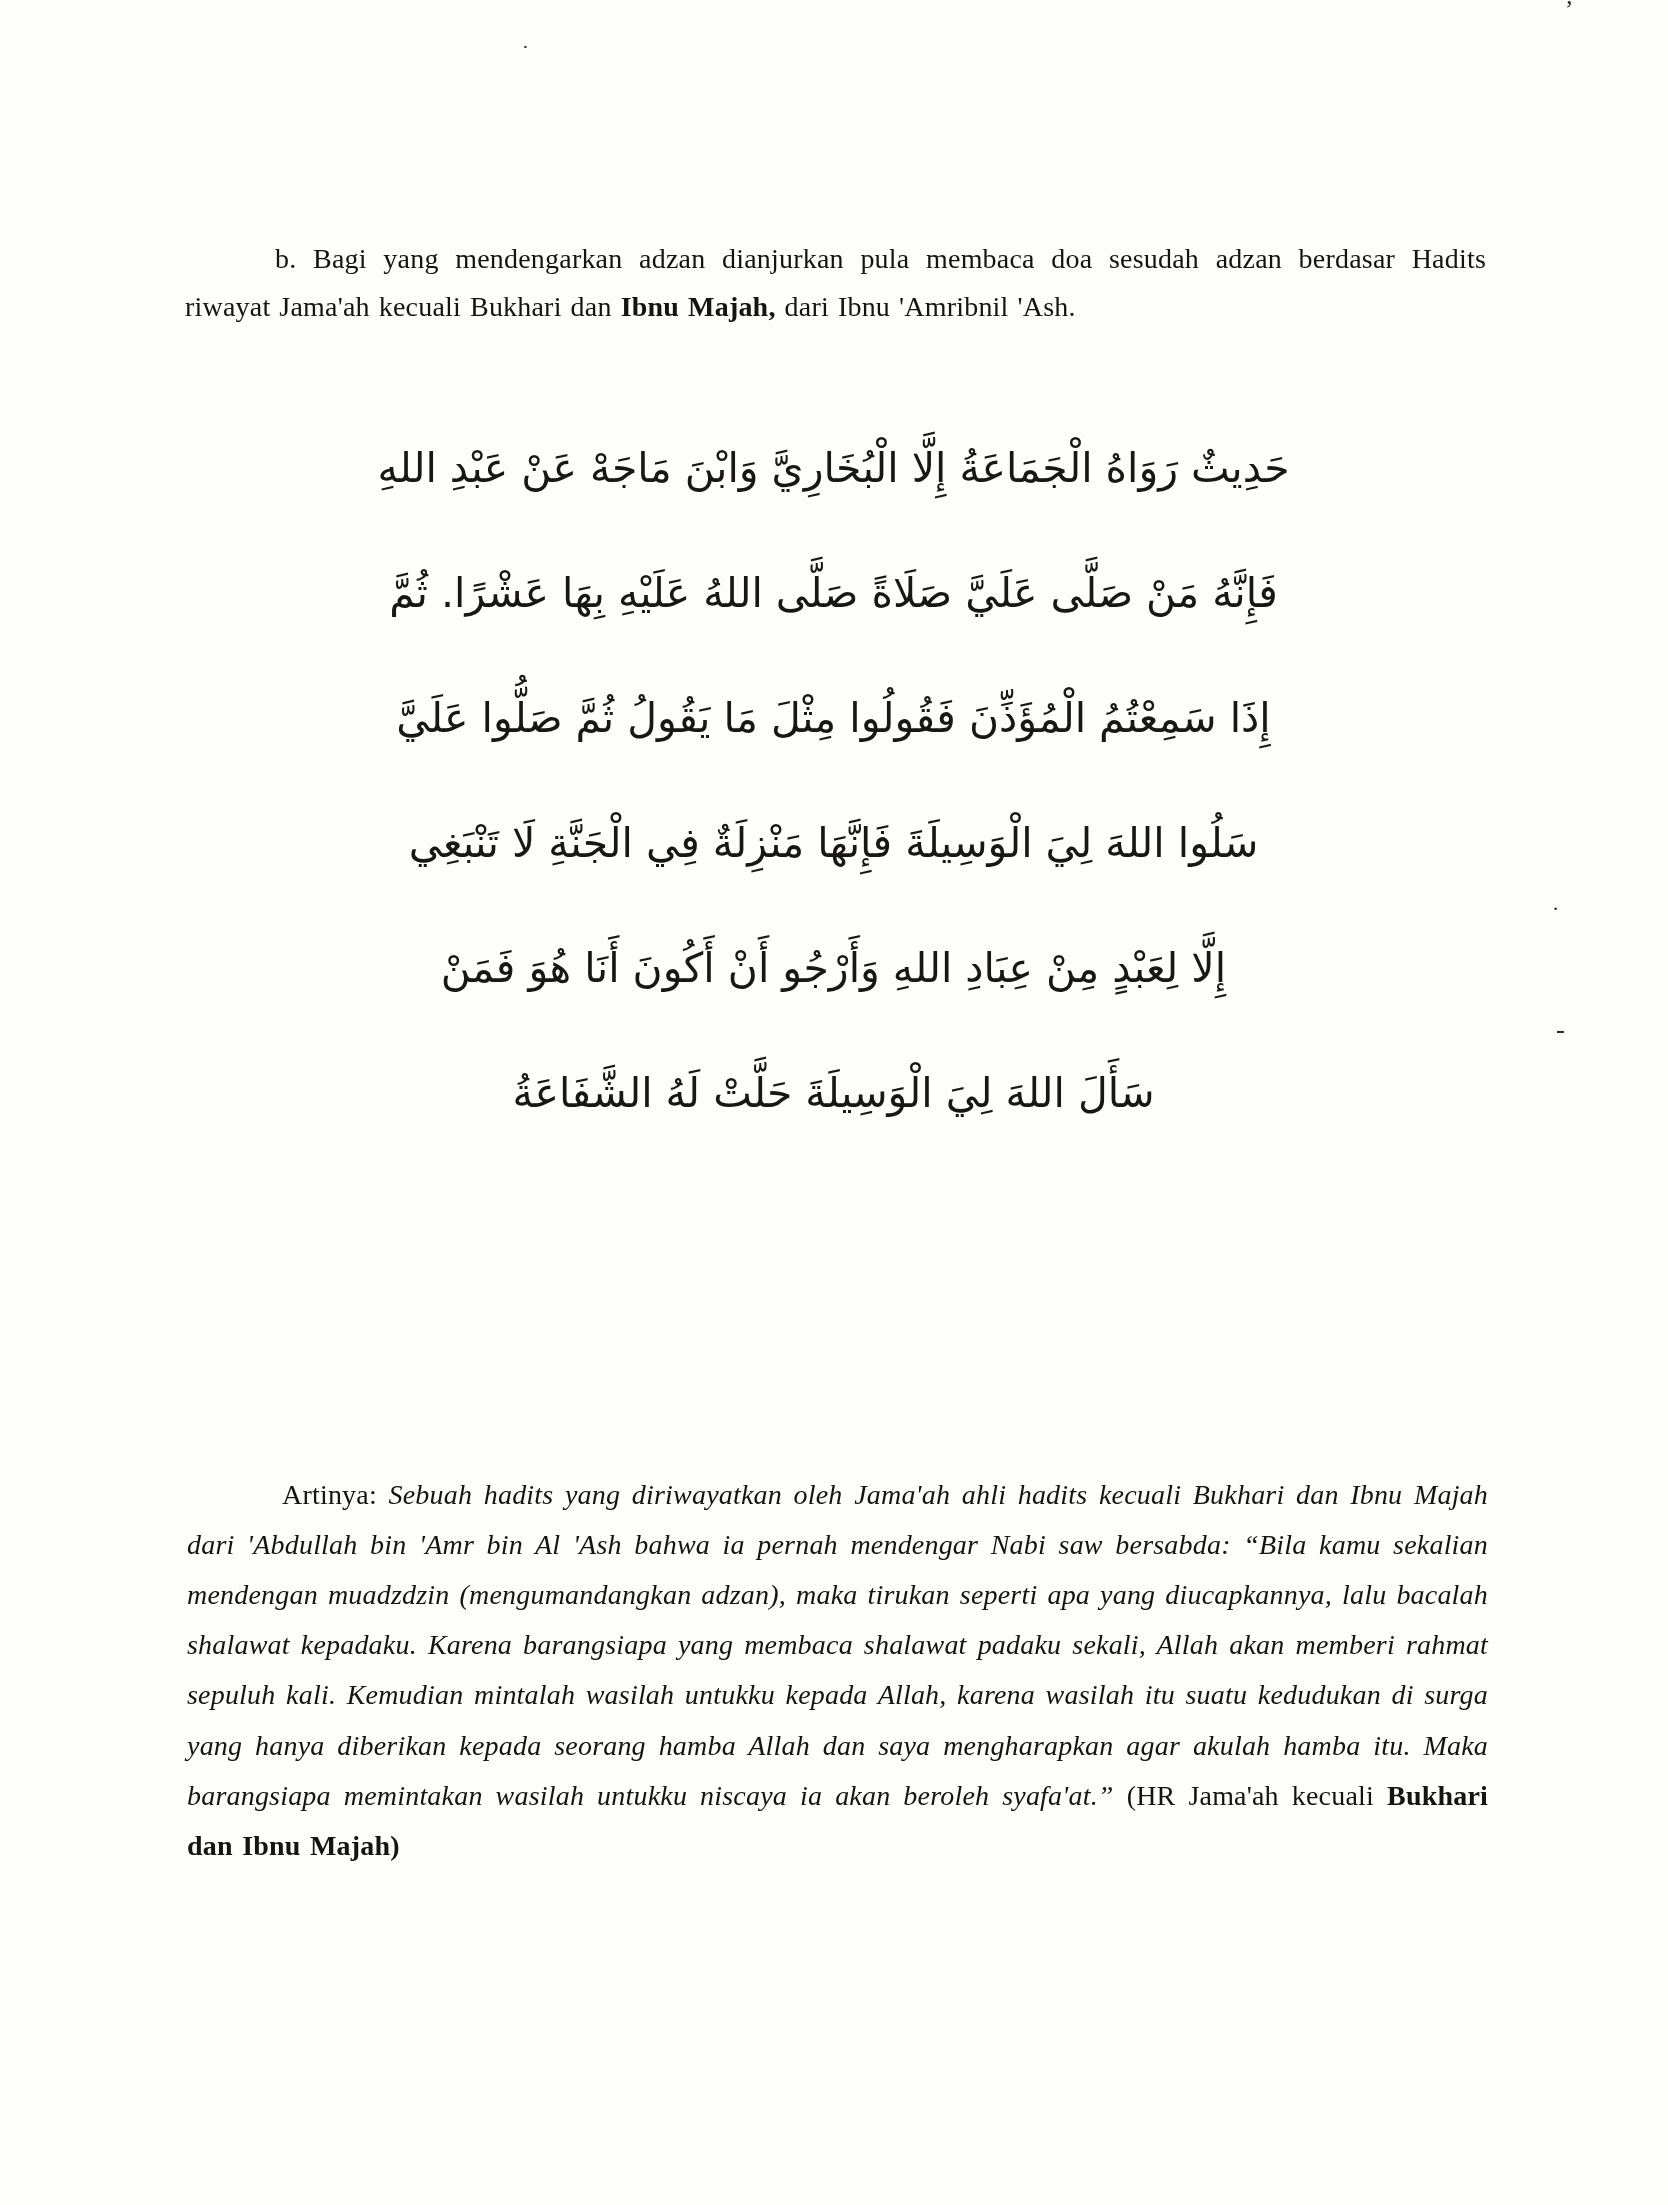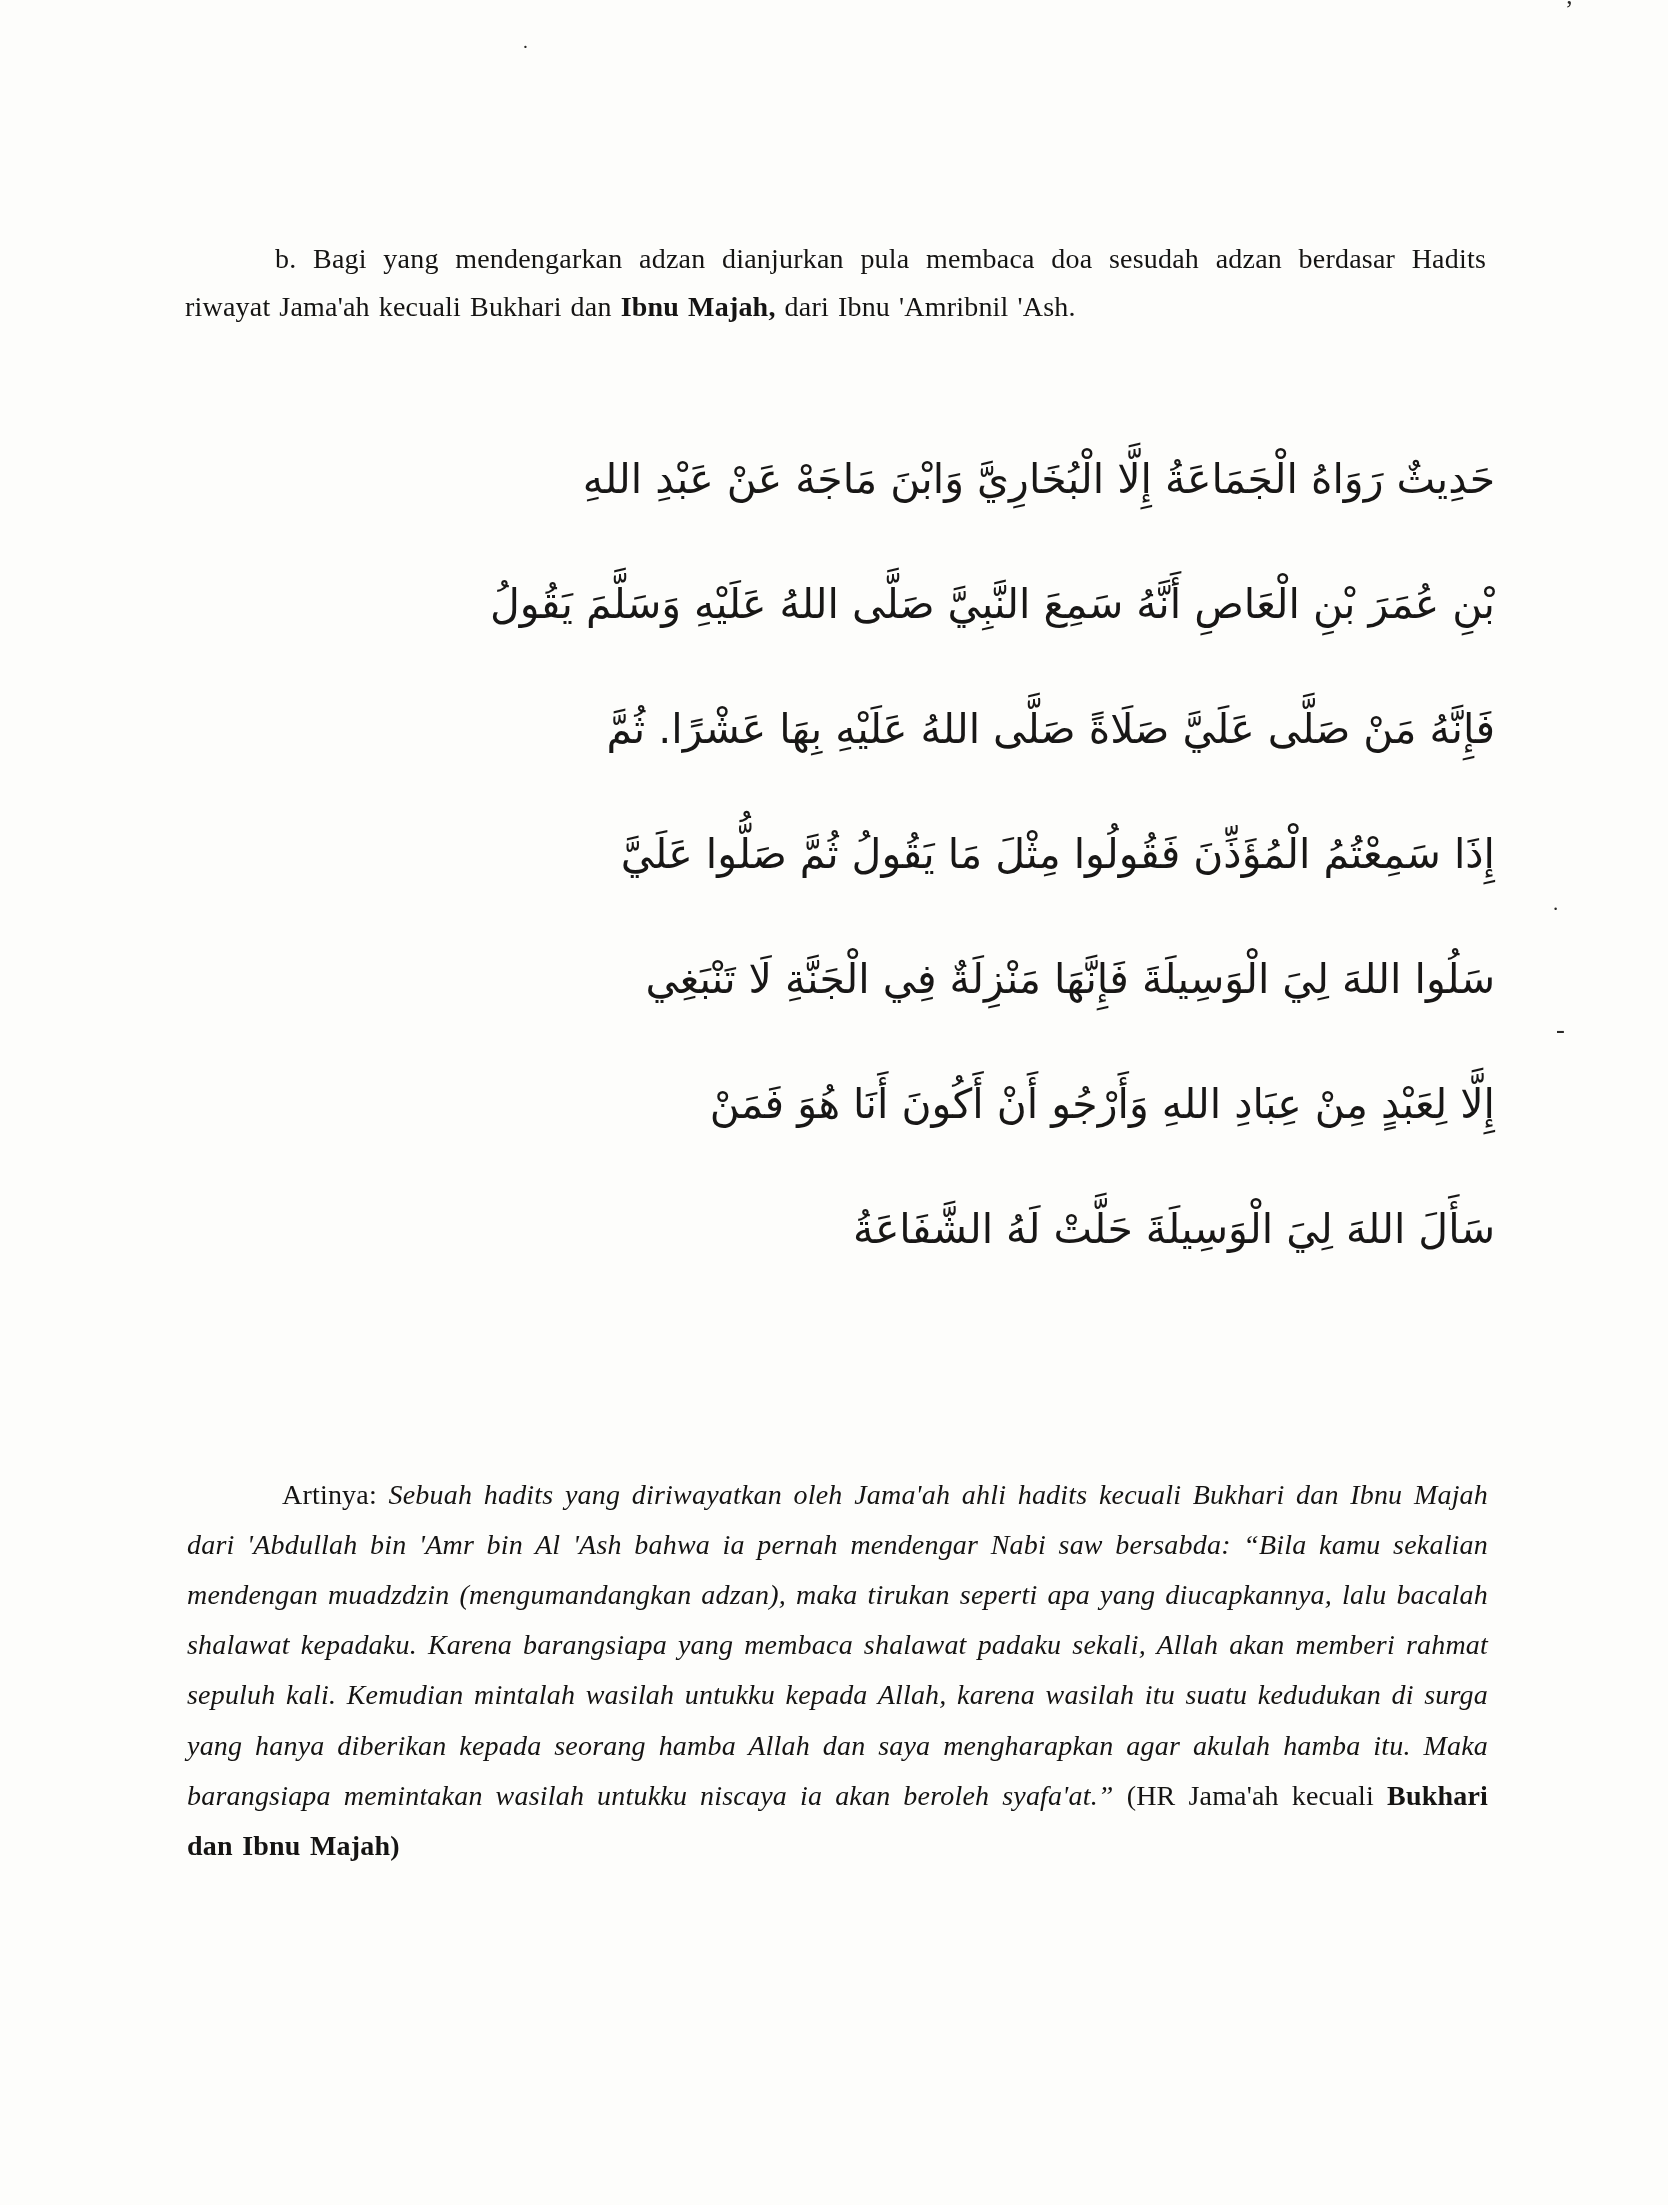--- a/index.html
+++ b/index.html
@@ -33,27 +33,27 @@
     word-spacing: 1.8px;
   }
   .intro .bold-part,
   .trans .bold-part {
     font-weight: 700;
     margin-top: 44px;
   }
   .arabic-block {
     position: absolute;
     left: 172px;
-    top: 417px;
+    top: 406px;
     width: 1323px;
     direction: rtl;
     font-family: "DejaVu Sans", sans-serif;
     font-size: 41px;
     line-height: 3.05;
-    text-align: right;
+    text-align: center;
     color: #181716;
   }
   .arabic-line {
     white-space: nowrap;
   }
   .trans {
     position: absolute;
     left: 187px;
     top: 1442px;
     width: 1301px;
@@ -84,21 +84,20 @@
 
   <span class="artifact a1">’</span>
   <span class="artifact a2">.</span>
   <span class="artifact a3">.</span>
   <span class="artifact a4">-</span>
 
   <p class="intro"><span>b. Bagi yang mendengarkan adzan dianjurkan pula membaca doa sesudah adzan berdasar Hadits riwayat Jama'ah kecuali Bukhari dan </span><span class="bold-part">Ibnu Majah,</span><span> dari Ibnu 'Amribnil 'Ash.</span></p>
 
   <div class="arabic-block" dir="rtl" lang="ar">
     <div class="arabic-line">حَدِيثٌ رَوَاهُ الْجَمَاعَةُ إِلَّا الْبُخَارِيَّ وَابْنَ مَاجَهْ عَنْ عَبْدِ اللهِ</div>
-    <div class="arabic-line">بْنِ عُمَرَ بْنِ الْعَاصِ أَنَّهُ سَمِعَ النَّبِيَّ صَلَّى اللهُ عَلَيْهِ وَسَلَّمَ يَقُولُ</div>
     <div class="arabic-line">فَإِنَّهُ مَنْ صَلَّى عَلَيَّ صَلَاةً صَلَّى اللهُ عَلَيْهِ بِهَا عَشْرًا. ثُمَّ</div>
     <div class="arabic-line">إِذَا سَمِعْتُمُ الْمُؤَذِّنَ فَقُولُوا مِثْلَ مَا يَقُولُ ثُمَّ صَلُّوا عَلَيَّ</div>
     <div class="arabic-line">سَلُوا اللهَ لِيَ الْوَسِيلَةَ فَإِنَّهَا مَنْزِلَةٌ فِي الْجَنَّةِ لَا تَنْبَغِي</div>
     <div class="arabic-line">إِلَّا لِعَبْدٍ مِنْ عِبَادِ اللهِ وَأَرْجُو أَنْ أَكُونَ أَنَا هُوَ فَمَنْ</div>
     <div class="arabic-line">سَأَلَ اللهَ لِيَ الْوَسِيلَةَ حَلَّتْ لَهُ الشَّفَاعَةُ</div>
   </div>
 
   <p class="trans"><span>Artinya: </span><span class="italic-part">Sebuah hadits yang  diriwayatkan oleh Jama'ah ahli hadits kecuali Bukhari dan Ibnu Majah dari 'Abdullah bin 'Amr  bin Al 'Ash bahwa ia pernah mendengar Nabi saw bersabda: “Bila kamu sekalian mendengan muadzdzin (mengumandangkan adzan), maka tirukan seperti apa yang diucapkannya, lalu bacalah shalawat kepadaku. Karena barangsiapa yang membaca shalawat padaku sekali, Allah akan memberi rahmat sepuluh kali. Kemudian mintalah wasilah untukku kepada Allah, karena wasilah itu suatu kedudukan di surga yang hanya diberikan kepada seorang hamba Allah dan saya mengharapkan agar akulah hamba itu. Maka barangsiapa memintakan wasilah untukku niscaya ia akan beroleh syafa'at.” </span><span>(HR Jama'ah kecuali </span><span class="bold-part">Bukhari dan Ibnu Majah)</span></p>
 
 </div>

